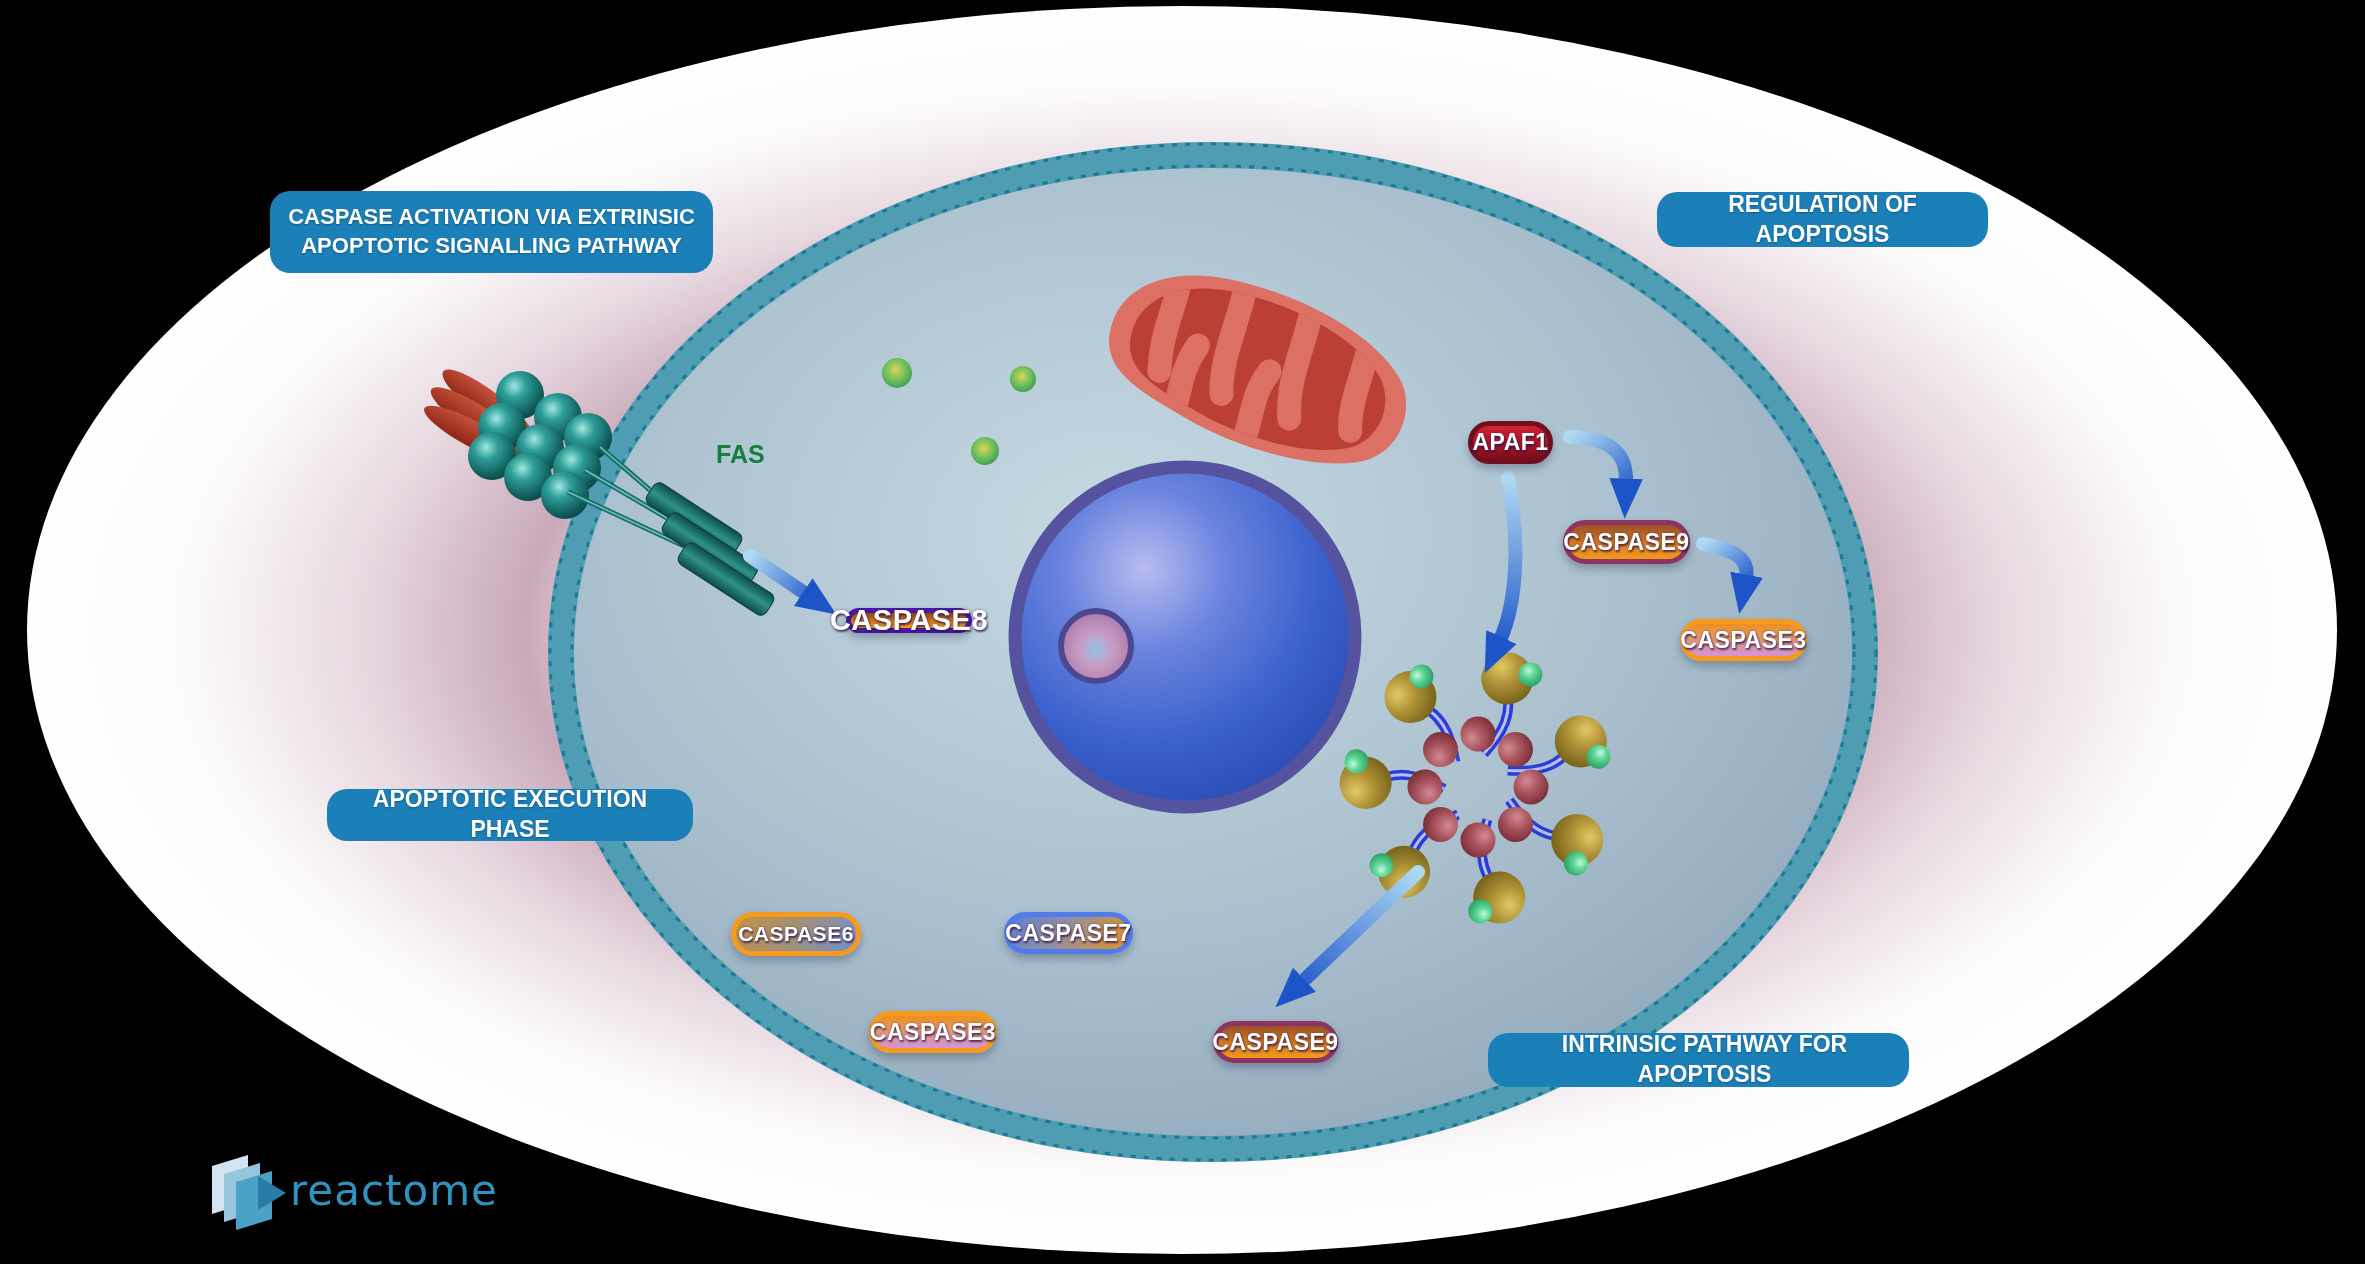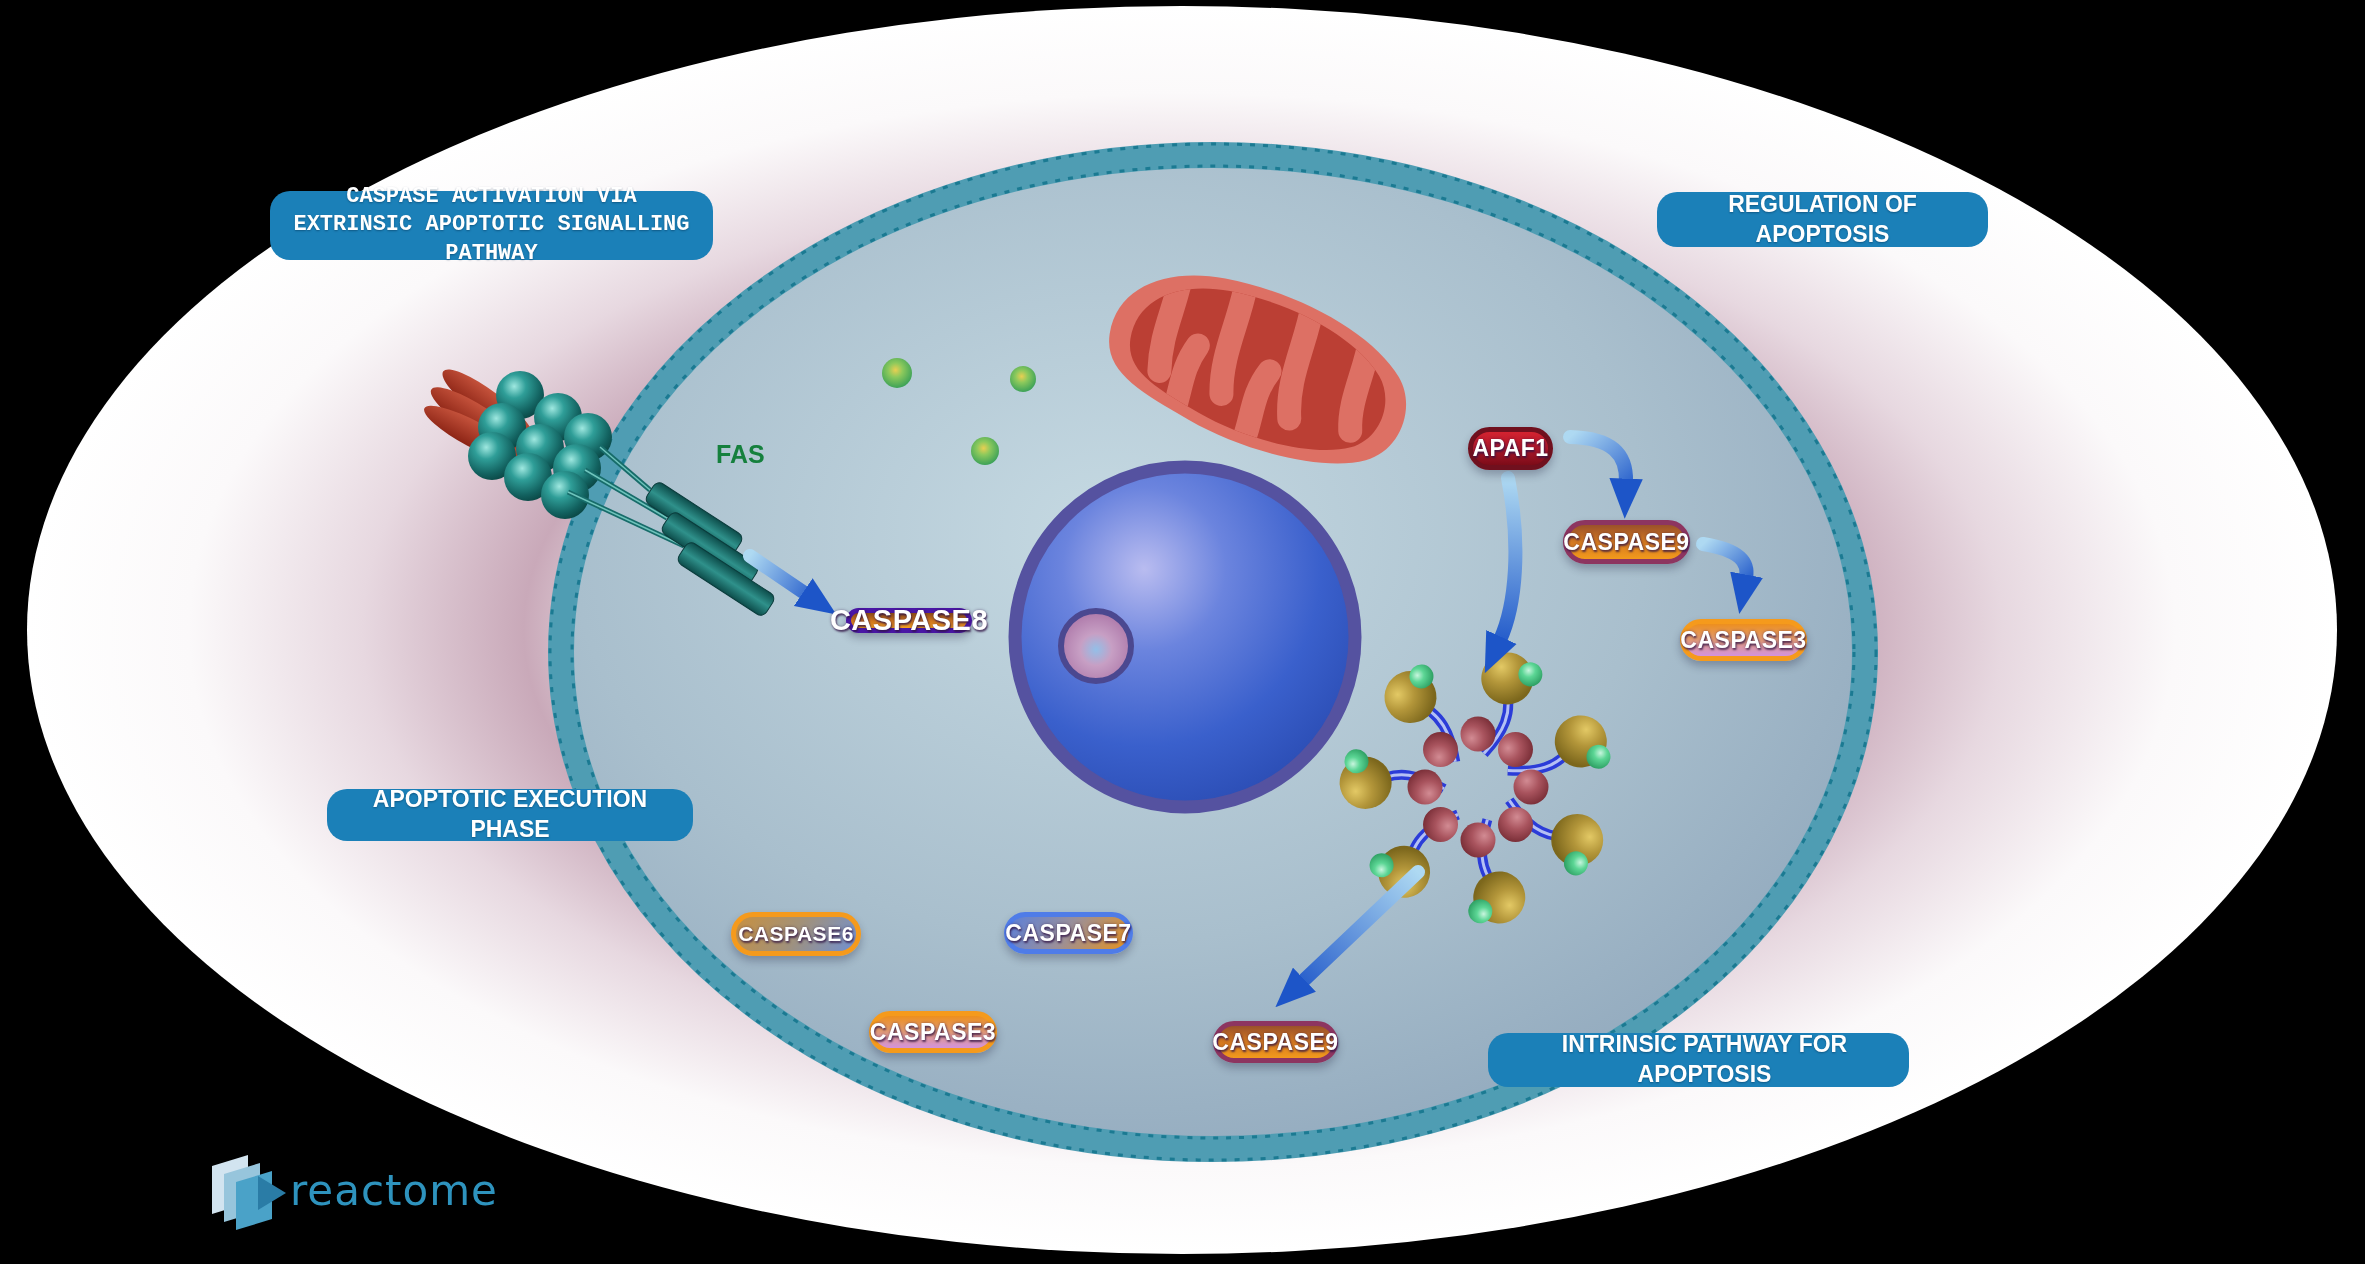--- a/index.html
+++ b/index.html
@@ -11,21 +11,21 @@
   .plabel{position:absolute;background:#1b80b8;color:#fff;font-weight:bold;
           display:flex;align-items:center;justify-content:center;text-align:center;
           border-radius:20px;box-sizing:border-box;padding:0 18px;line-height:1.3;
           text-shadow:0 1px 2px rgba(0,40,70,.45);}
   .badge{position:absolute;border-style:solid;border-width:5px;border-radius:26px;
          display:flex;align-items:center;justify-content:center;color:#fff;font-weight:bold;
          box-sizing:border-box;letter-spacing:.5px;
          text-shadow:1px 2px 2px rgba(50,20,70,.75),0 0 3px rgba(50,20,70,.5);
          box-shadow:0 5px 8px rgba(20,20,50,.28);}
   .b-caspase8{border-color:#4a17a5;background:linear-gradient(180deg,#8a4a16,#d2781e 55%,#f6a01f);}
-  .b-apaf1{border-color:#70101e;background:linear-gradient(180deg,#d42330,#a8162a 55%,#7c0c18);margin-top:6px;}
+  .b-apaf1{border-color:#70101e;background:linear-gradient(180deg,#d42330,#a8162a 55%,#7c0c18);}
   .b-caspase9{border-color:#8d3560;background:linear-gradient(180deg,#9a512a,#d87c20 55%,#f29a1c);}
   .b-caspase3{border-color:#f59a1c;background:linear-gradient(180deg,#ed8f1e,#e29a6e 45%,#d393dc);}
   .b-caspase6{border-color:#f59a1c;background:linear-gradient(125deg,#c8903f,#a29178 48%,#7090d2);}
   .b-caspase7{border-color:#4f7ce8;background:linear-gradient(125deg,#5b80da,#9a8f9a 48%,#e6921f);text-align:center;}
 
   .fas-label{position:absolute;color:#15803d;font-weight:bold;font-size:25px;}
   .logo-text{position:absolute;color:#2e93be;font-size:42px;letter-spacing:1px;
              font-family:"DejaVu Sans",sans-serif;text-align:center;}
 </style>
 </head>
@@ -271,21 +271,21 @@
   <g>
     <polygon fill="#d2e4f0" points="212,1166 248,1155 248,1203 212,1214"></polygon>
     <polygon fill="#97c5dc" points="224,1174 260,1163 260,1211 224,1222"></polygon>
     <polygon fill="#4aa2c8" points="236,1182 272,1171 272,1219 236,1230"></polygon>
     <polygon fill="#2a7ca6" points="258,1176 286,1193 258,1210"></polygon>
   </g>
 </svg>
 
 <div class="overlay">
 
-  <div class="plabel" style="left:270px;top:191px;width:443px;height:69px;font-size:22px;font-family:Liberation Mono, monospace;">CASPASE ACTIVATION VIA EXTRINSIC APOPTOTIC SIGNALLING PATHWAY</div>
+  <div class="plabel" style="left:270px;top:191px;width:443px;height:82px;font-size:22px;">CASPASE ACTIVATION VIA EXTRINSIC APOPTOTIC SIGNALLING PATHWAY</div>
   <div class="plabel" style="left:1657px;top:192px;width:331px;height:55px;font-size:23px;">REGULATION OF APOPTOSIS</div>
   <div class="plabel" style="left:327px;top:789px;width:366px;height:52px;font-size:23px;">APOPTOTIC EXECUTION PHASE</div>
   <div class="plabel" style="left:1488px;top:1033px;width:421px;height:54px;font-size:23px;padding-left:30px;">INTRINSIC PATHWAY FOR APOPTOSIS</div>
 
   <div class="badge b-caspase8" style="left:846px;top:608px;width:126px;height:25px;font-size:29px;">CASPASE8</div>
   <div class="badge b-apaf1" style="left:1468px;top:421px;width:85px;height:43px;font-size:23px;">APAF1</div>
   <div class="badge b-caspase9" style="left:1563px;top:520px;width:127px;height:44px;font-size:23px;">CASPASE9</div>
   <div class="badge b-caspase3" style="left:1680px;top:619px;width:127px;height:42px;font-size:23px;">CASPASE3</div>
   <div class="badge b-caspase6" style="left:731px;top:912px;width:130px;height:44px;font-size:21px;">CASPASE6</div>
   <div class="badge b-caspase7" style="left:1004px;top:912px;width:129px;height:42px;font-size:23px;">CASPASE7</div>

